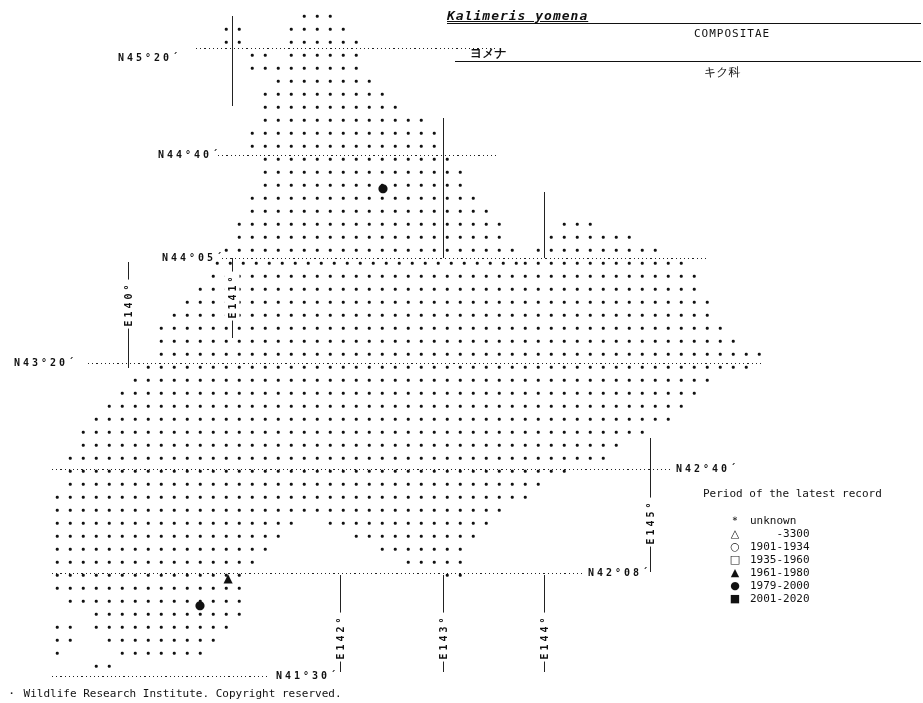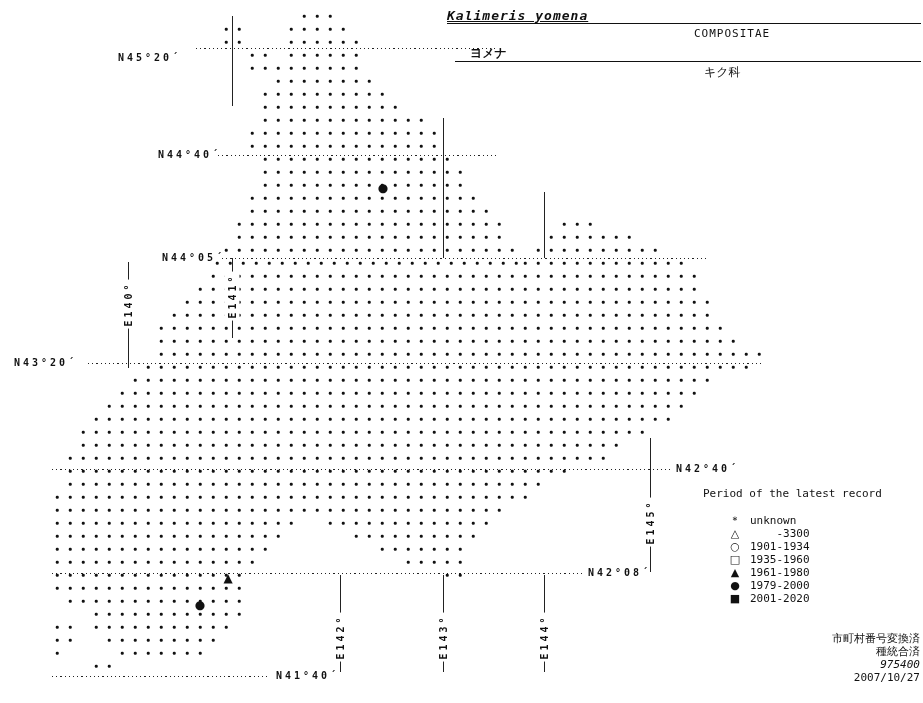--- a/index.html
+++ b/index.html
@@ -61,21 +61,21 @@
       <div class="coord-label" style="left: 158px; top: 149px;">N44°40´</div>
       <div class="lat-line" style="left: 222px; top: 258px; width: 485px;"></div>
       <div class="coord-label" style="left: 162px; top: 252px;">N44°05´</div>
       <div class="lat-line" style="left: 88px; top: 363px; width: 674px;"></div>
       <div class="coord-label" style="left: 14px; top: 357px;">N43°20´</div>
       <div class="lat-line" style="left: 52px; top: 469px; width: 618px;"></div>
       <div class="coord-label" style="left: 676px; top: 463px;">N42°40´</div>
       <div class="lat-line" style="left: 52px; top: 573px; width: 530px;"></div>
       <div class="coord-label" style="left: 588px; top: 567px;">N42°08´</div>
       <div class="lat-line" style="left: 52px; top: 676px; width: 218px;"></div>
-      <div class="coord-label" style="left: 276px; top: 670px;">N41°40´</div>
+      <div class="coord-label" style="left: 276px; top: 670px;">N41°30´</div>
       <div class="lon-line" style="left: 128px; top: 262px; height: 106px;"></div>
       <div class="lon-label" style="left: 128px; top: 304px;">E140°</div>
       <div class="lon-line" style="left: 232px; top: 16px; height: 90px;"></div>
       <div class="lon-line" style="left: 232px; top: 258px; height: 80px;"></div>
       <div class="lon-label" style="left: 232px; top: 296px;">E141°</div>
       <div class="lon-line" style="left: 340px; top: 575px; height: 97px;"></div>
       <div class="lon-label" style="left: 340px; top: 637px;">E142°</div>
       <div class="lon-line" style="left: 443px; top: 118px; height: 140px;"></div>
       <div class="lon-line" style="left: 443px; top: 575px; height: 97px;"></div>
       <div class="lon-label" style="left: 443px; top: 637px;">E143°</div>
@@ -1425,20 +1425,15 @@
           <span class="legend-symbol">●</span>
           <span class="legend-label">1979-2000</span>
         </div>
         <div class="legend-row">
           <span class="legend-symbol">■</span>
           <span class="legend-label">2001-2020</span>
         </div>
       </div>
   </div>
 
-  <div id="meta">
-      <div class="meta-line">市町村番号変換済</div>
-      <div class="meta-line">種統合済</div>
-      <div class="meta-line italic">975400</div>
-      <div class="meta-line">2007/10/27</div>
-    </div>
+  <div id="copyright">・ Wildlife Research Institute. Copyright reserved.</div>
 
 </div>
 
 </body></html>

